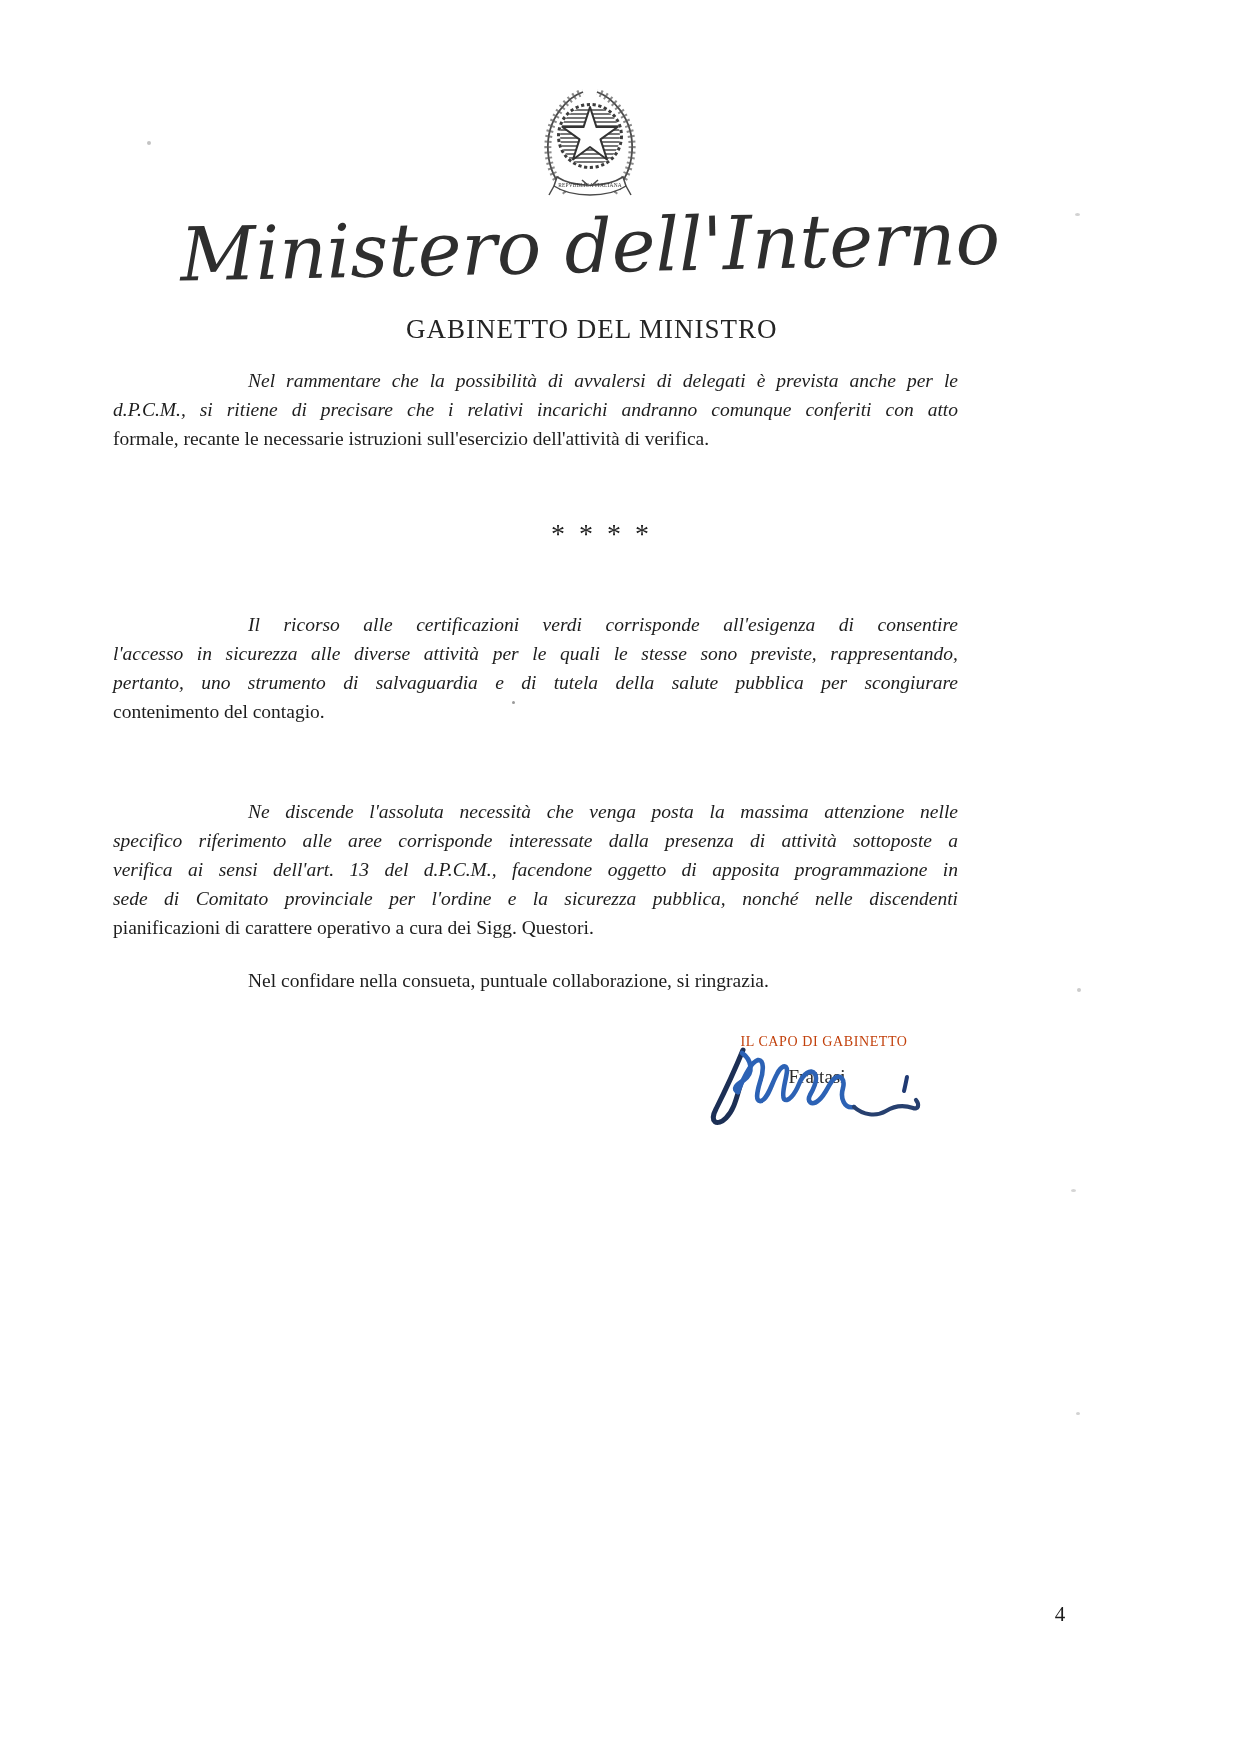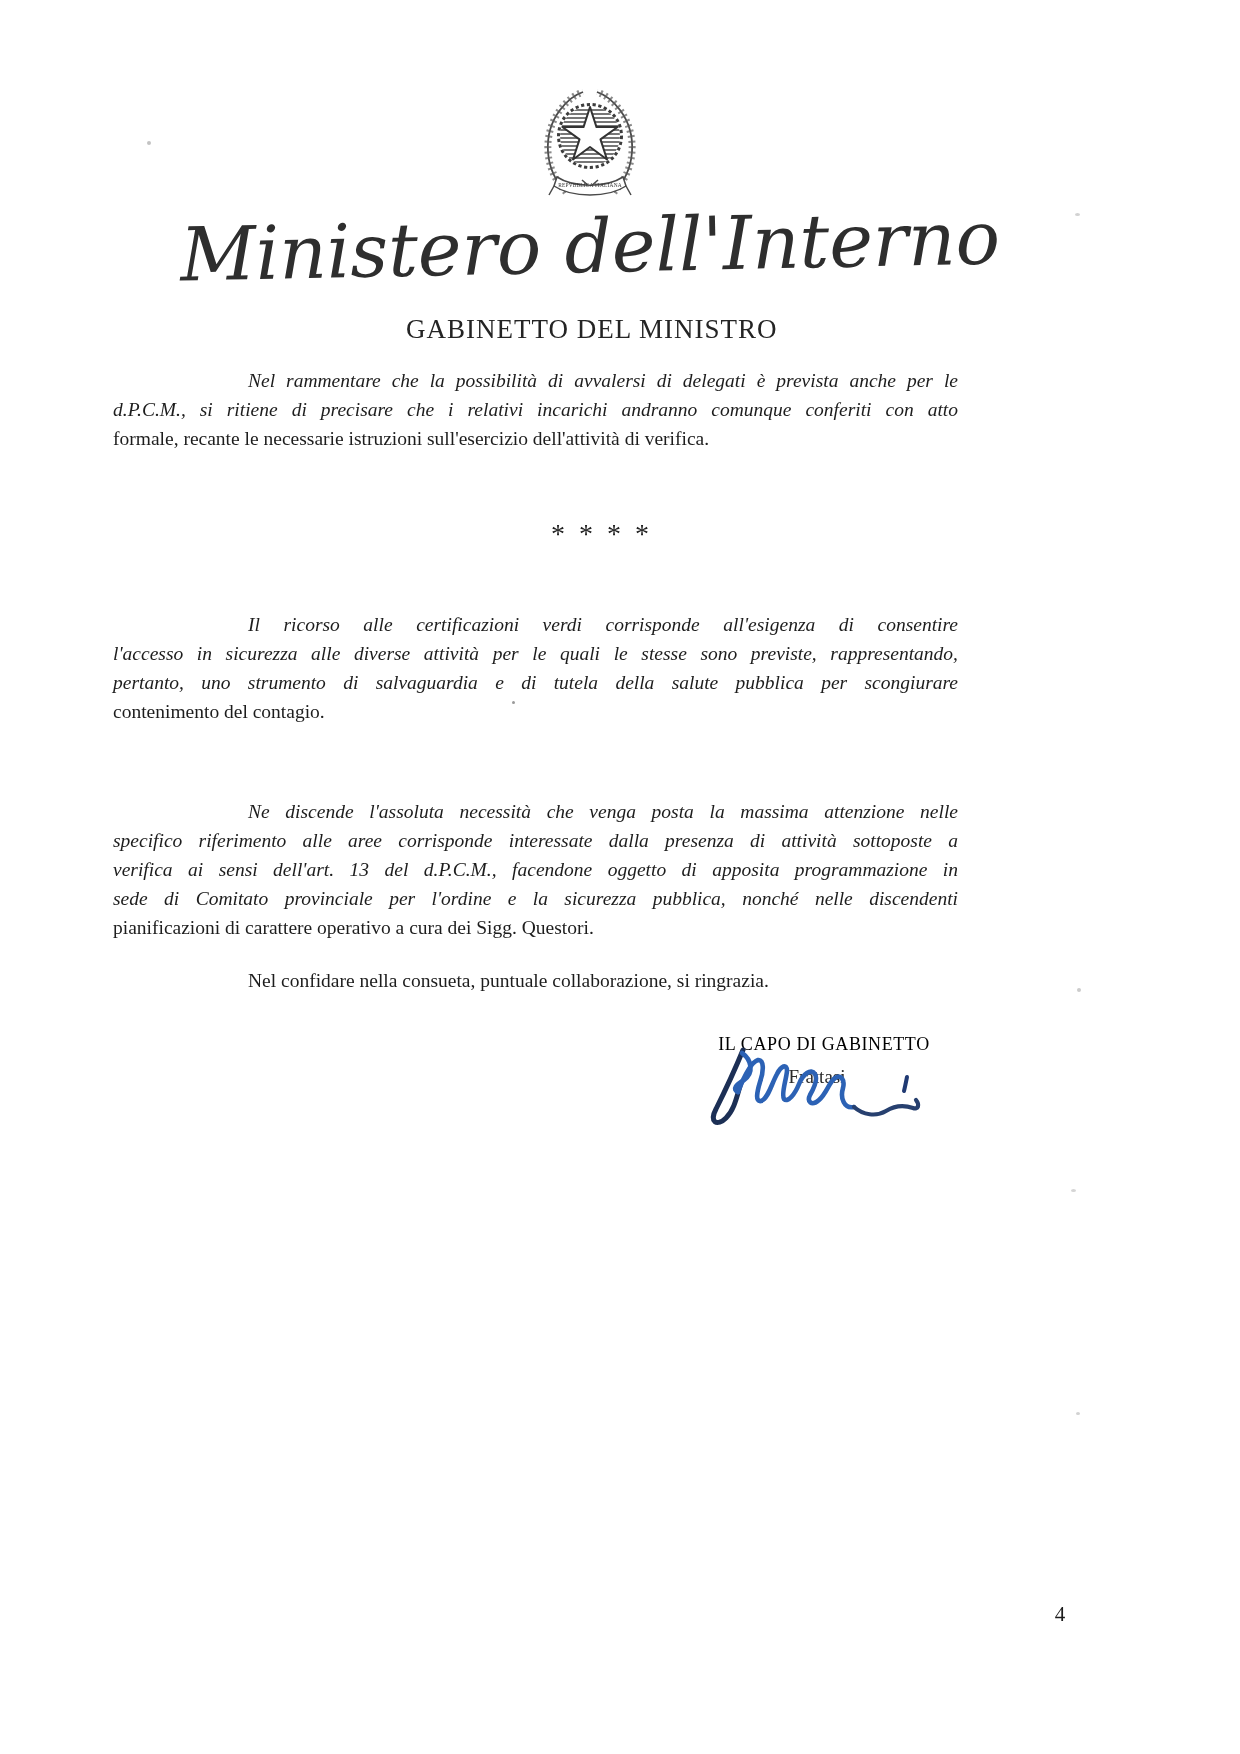--- a/index.html
+++ b/index.html
@@ -24,21 +24,21 @@
   .p2{top:610px;}
   .p3{top:797px;}
   .p4{top:934px;margin-top:32px;}
   .separator{
     position:absolute; left:480px; top:518px; width:240px;
     text-align:center; font-size:28px; word-spacing:7px; color:#222;
   }
   
   .sig-title{
     position:absolute; left:664px; top:1034px; width:320px;
-    text-align:center; font-size:18px; letter-spacing:0.6px; color:#000000;
+    text-align:center; font-size:14px; letter-spacing:0.6px; color:#c2410c;
   }
   .sig-name{
     position:absolute; left:712px; top:1066px; width:210px;
     text-align:center; font-size:19px; color:#2a2a2a;
   }
   .sig-ink{position:absolute; left:630px; top:1030px; width:300px; height:110px;}
   
   .page-number{
     position:absolute; left:1038px; top:1602px; width:44px;
     font-size:21px; text-align:center; color:#1c1c1c;

